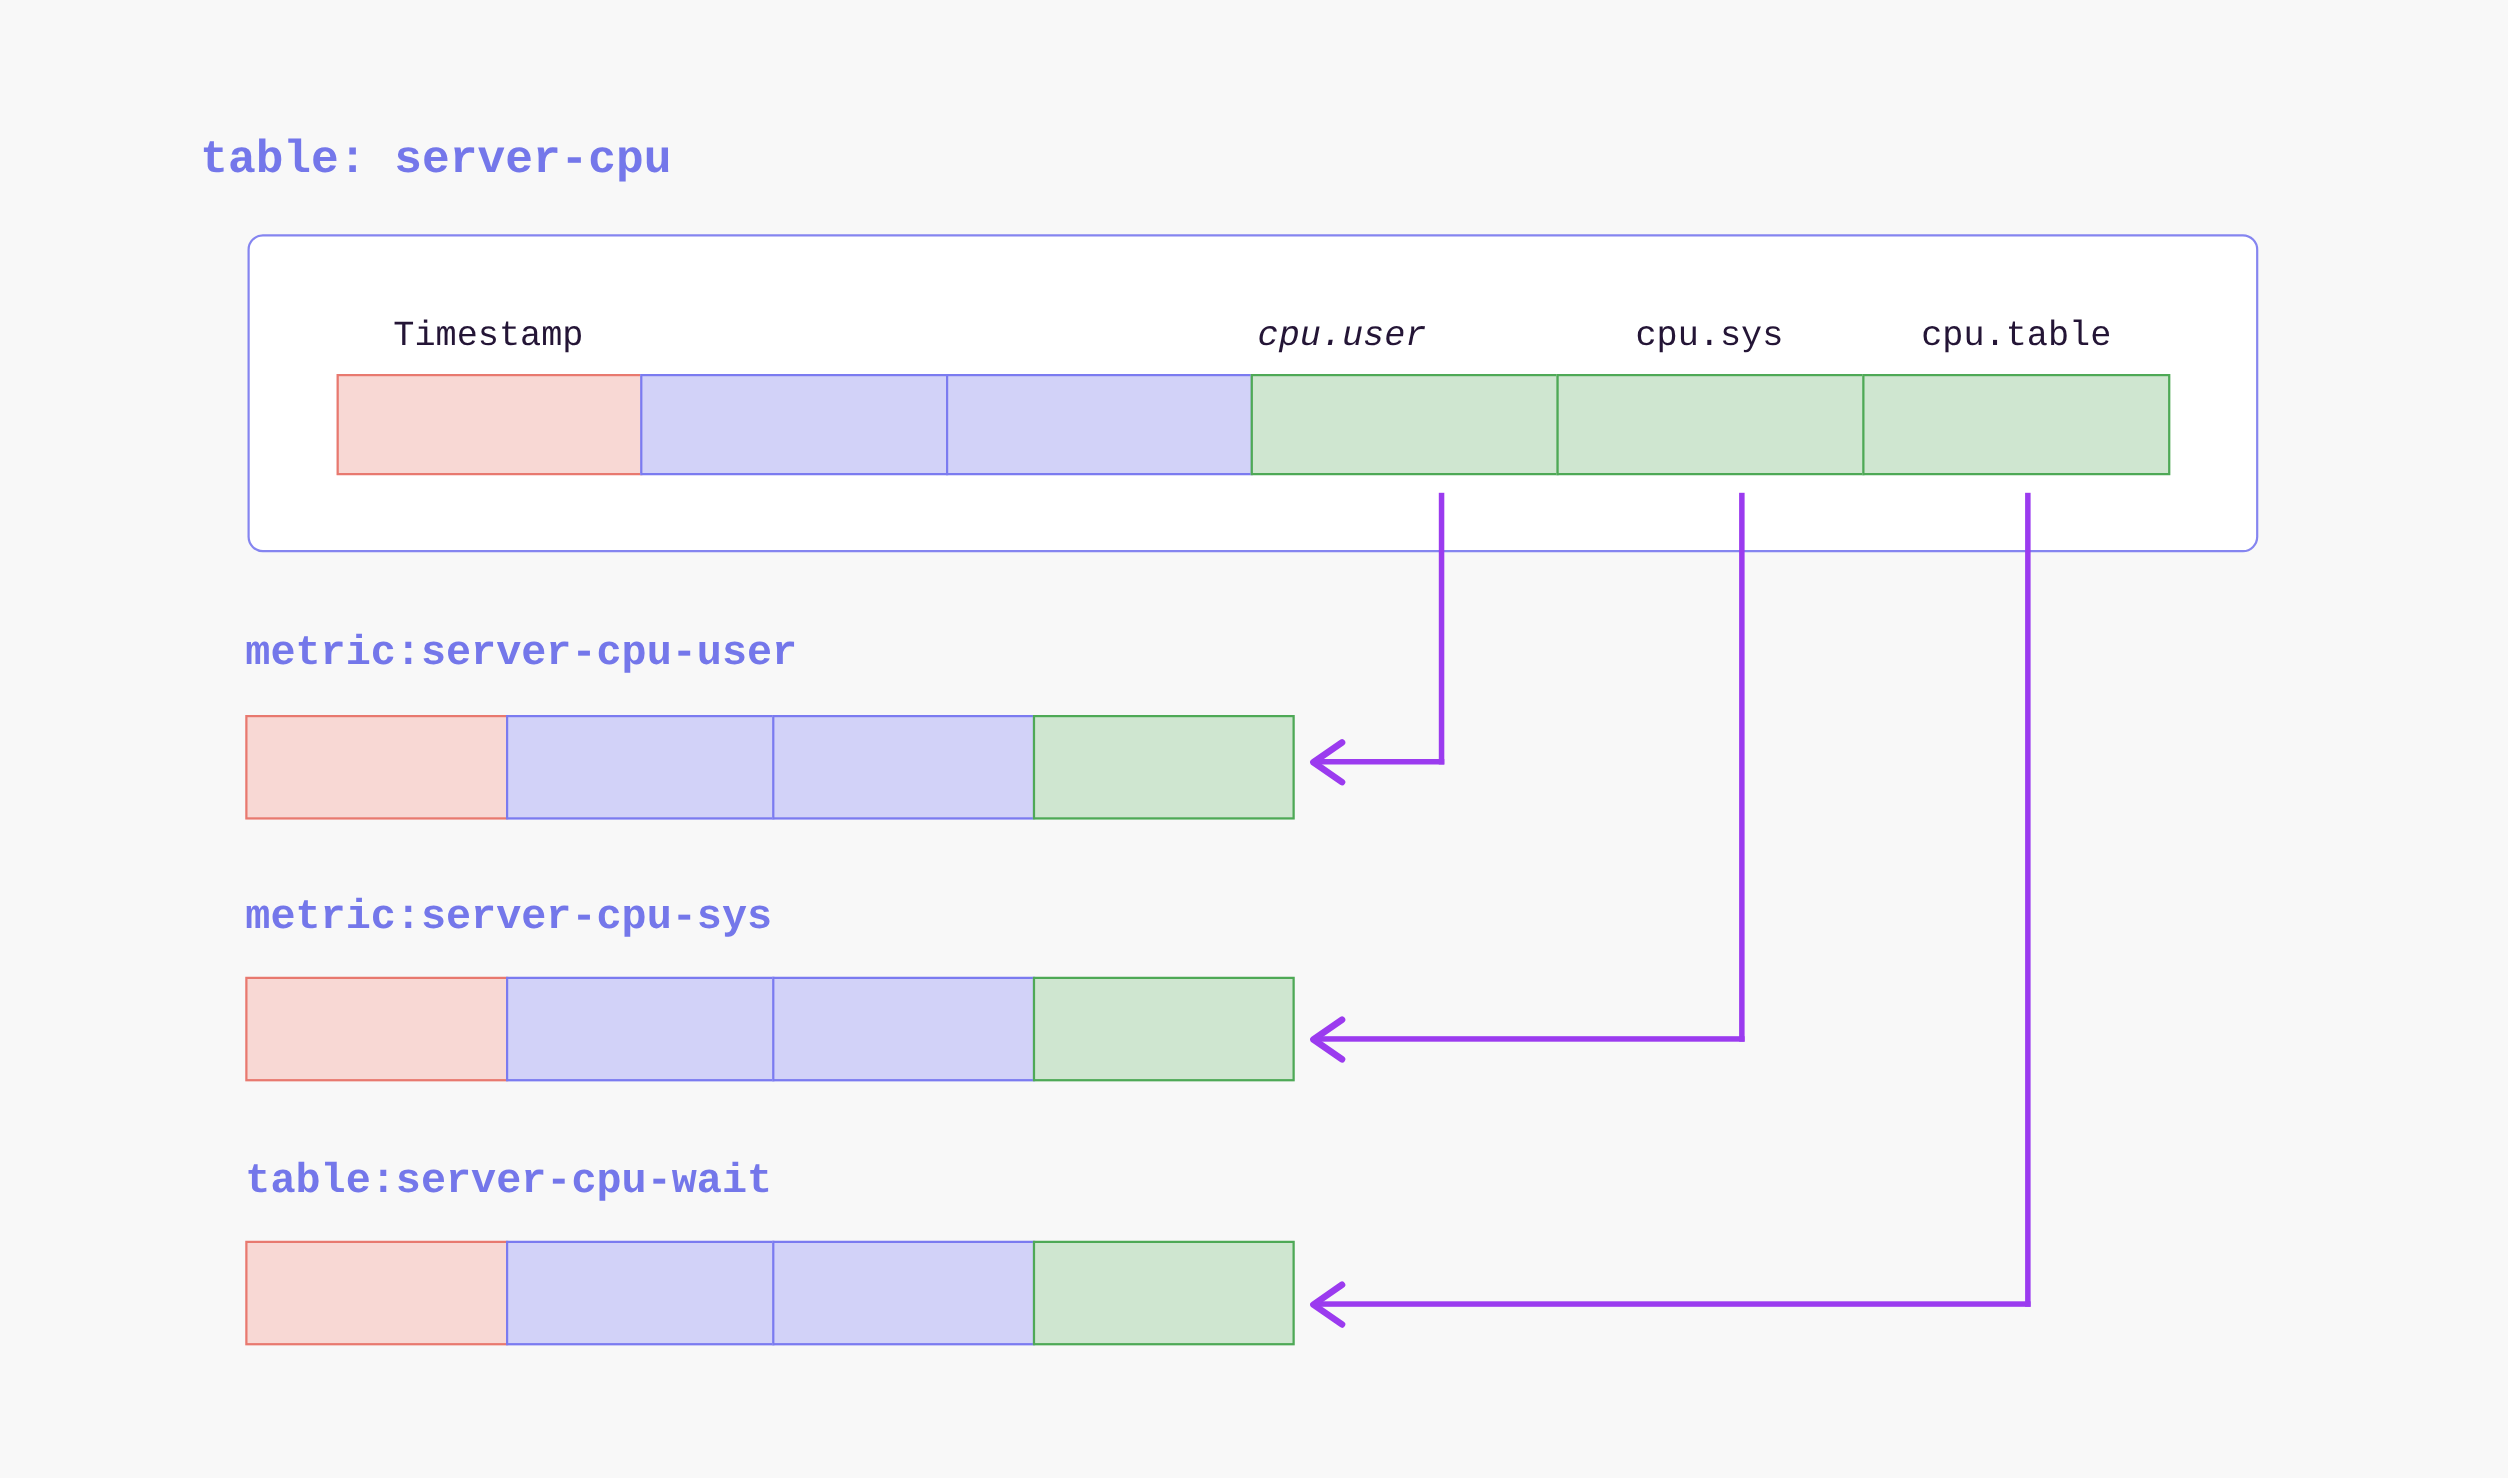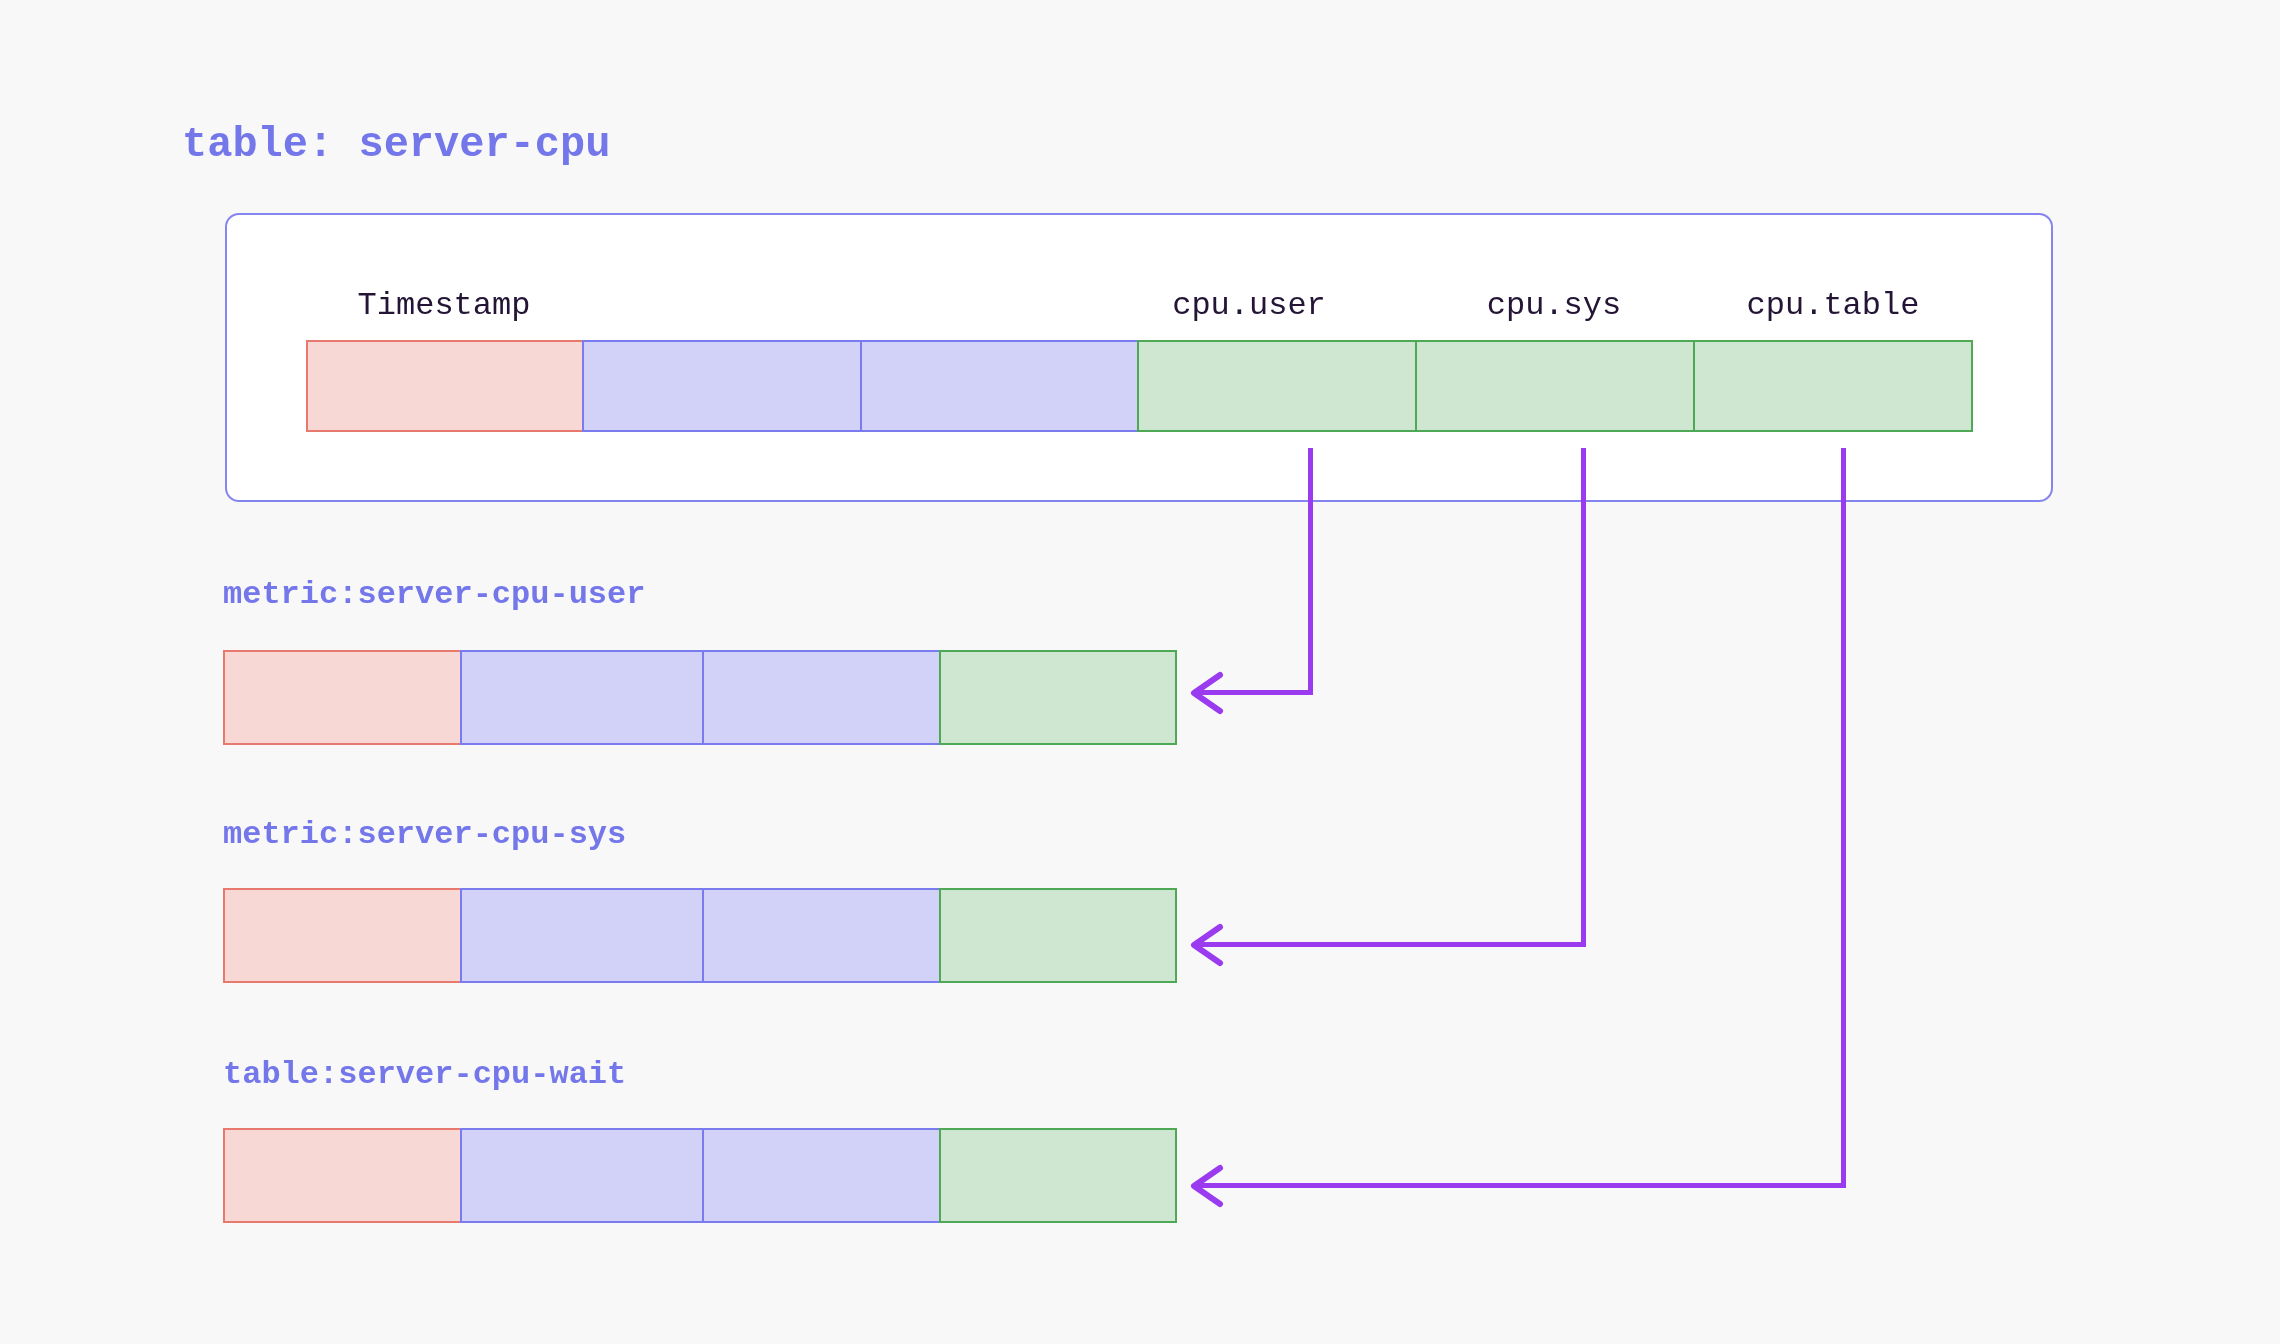--- a/index.html
+++ b/index.html
@@ -56,41 +56,41 @@
     height:100%;
   }
   .cell + .cell{margin-left:-2px;}
   .cell.timestamp{background:var(--timestamp_fill);border-color:var(--timestamp_border);}
   .cell.labels{background:var(--labels_fill);border-color:var(--labels_border);}
   .cell.field{background:var(--field_fill);border-color:var(--field_border);}
   .table-row{left:306px;top:340px;width:1677px;height:92px;}
   .metric-row{left:223px;width:960px;height:95px;}
   .metric-title{
     position:absolute;left:223px;
-    font-size:32px;font-weight:bold;line-height:46px;
+    font-size:38px;font-weight:bold;line-height:46px;
     color:var(--accent);
     white-space:pre;
   }
   .arrow{position:absolute;left:0;top:0;width:0;height:0;}
   .arrow .vline{position:absolute;width:5px;background:var(--arrow);}
   .arrow .hline{position:absolute;height:5px;background:var(--arrow);}
   .arrow svg{position:absolute;overflow:visible;}
   .arrow polyline{fill:none;stroke:var(--arrow);stroke-width:6;stroke-linecap:round;stroke-linejoin:round;}
 </style>
 </head>
 <body>
 
 <div class="canvas">
 
   <div class="diagram-title">table: server-cpu</div>
 
   <div class="table-box"></div>
 
   <div class="hdr" style="left:306px;width:276px;">Timestamp</div>
-  <div class="hdr" style="left:1110px;width:278px;">cpu.user</div>
+  <div class="hdr" style="left:1081px;width:278px;font-style:italic;">cpu.user</div>
   <div class="hdr" style="left:1415px;width:278px;">cpu.sys</div>
   <div class="hdr" style="left:1693px;width:280px;">cpu.table</div>
 
   <div class="row table-row">
     <div class="cell timestamp" style="width:278px;"></div>
     <div class="cell labels" style="width:280px;"></div>
     <div class="cell labels" style="width:279px;"></div>
     <div class="cell field" style="width:280px;"></div>
     <div class="cell field" style="width:280px;"></div>
     <div class="cell field" style="width:280px;"></div>

